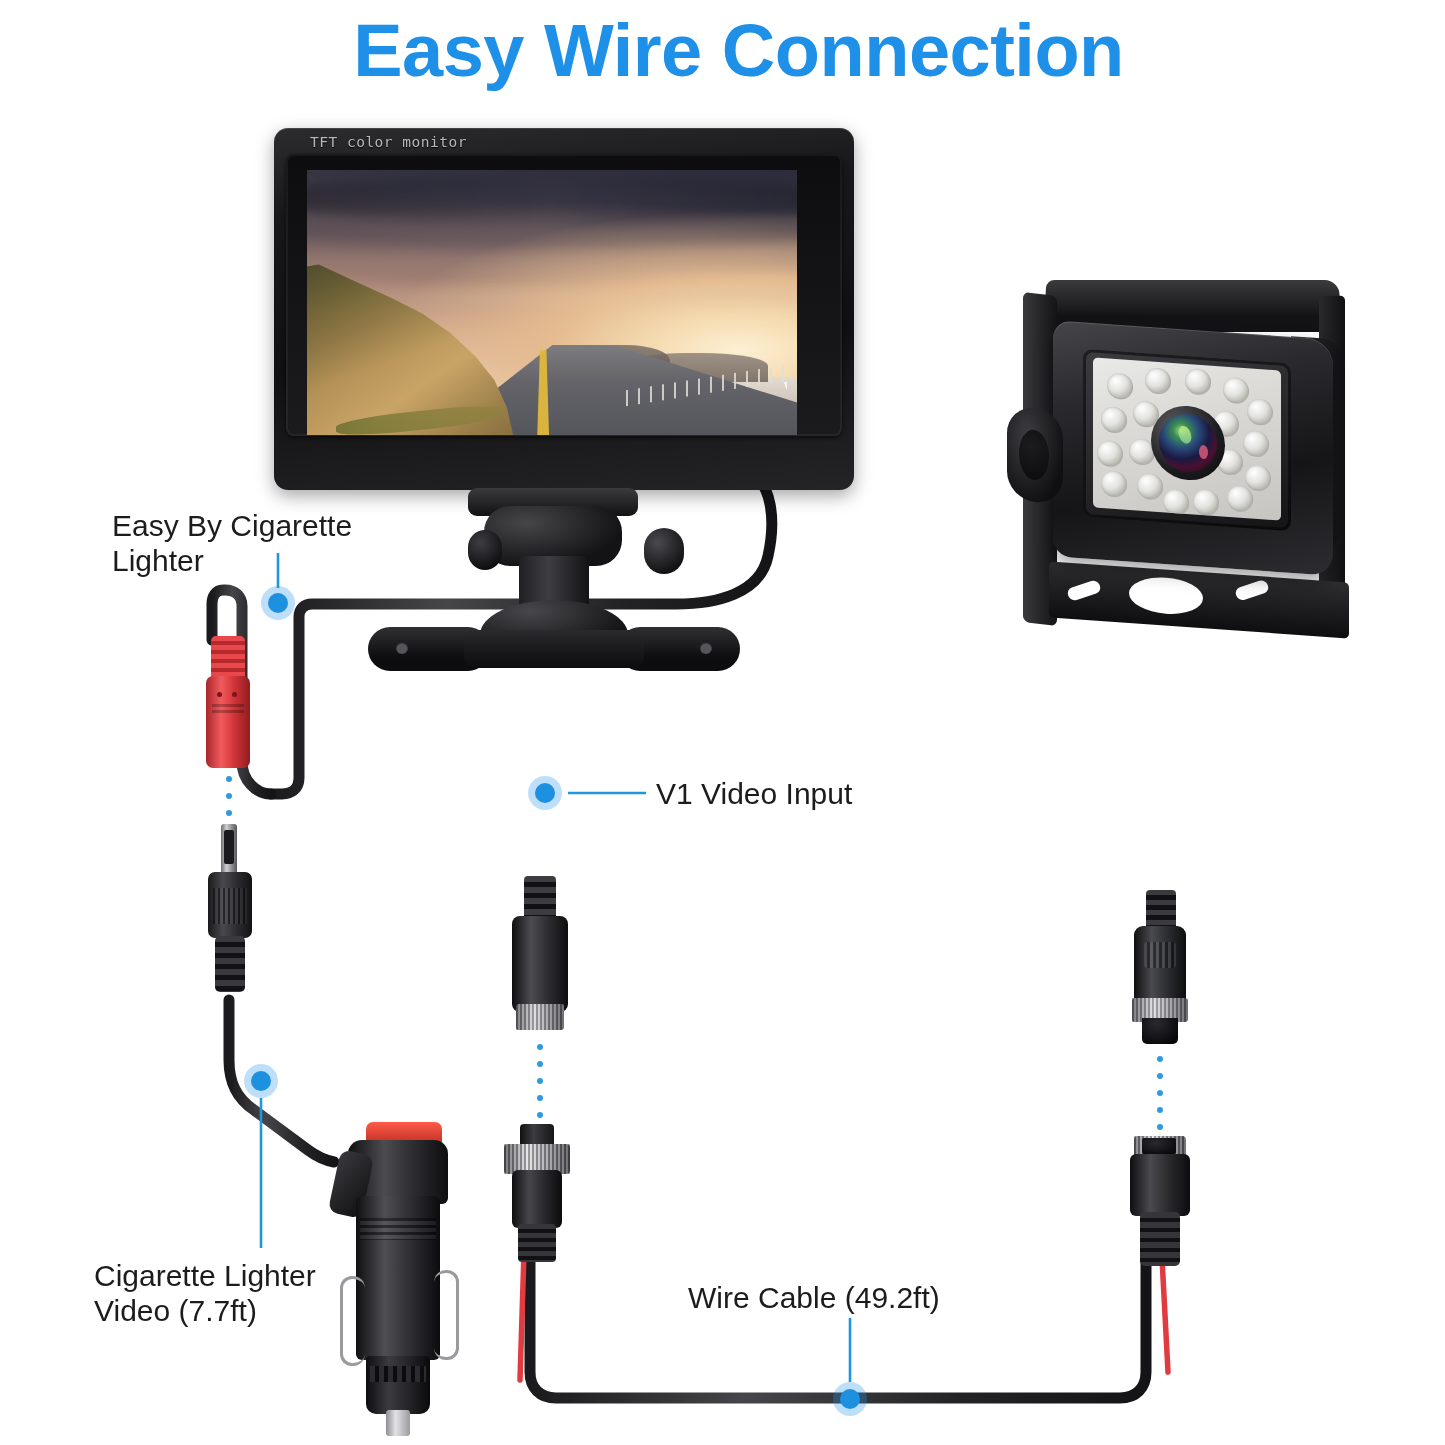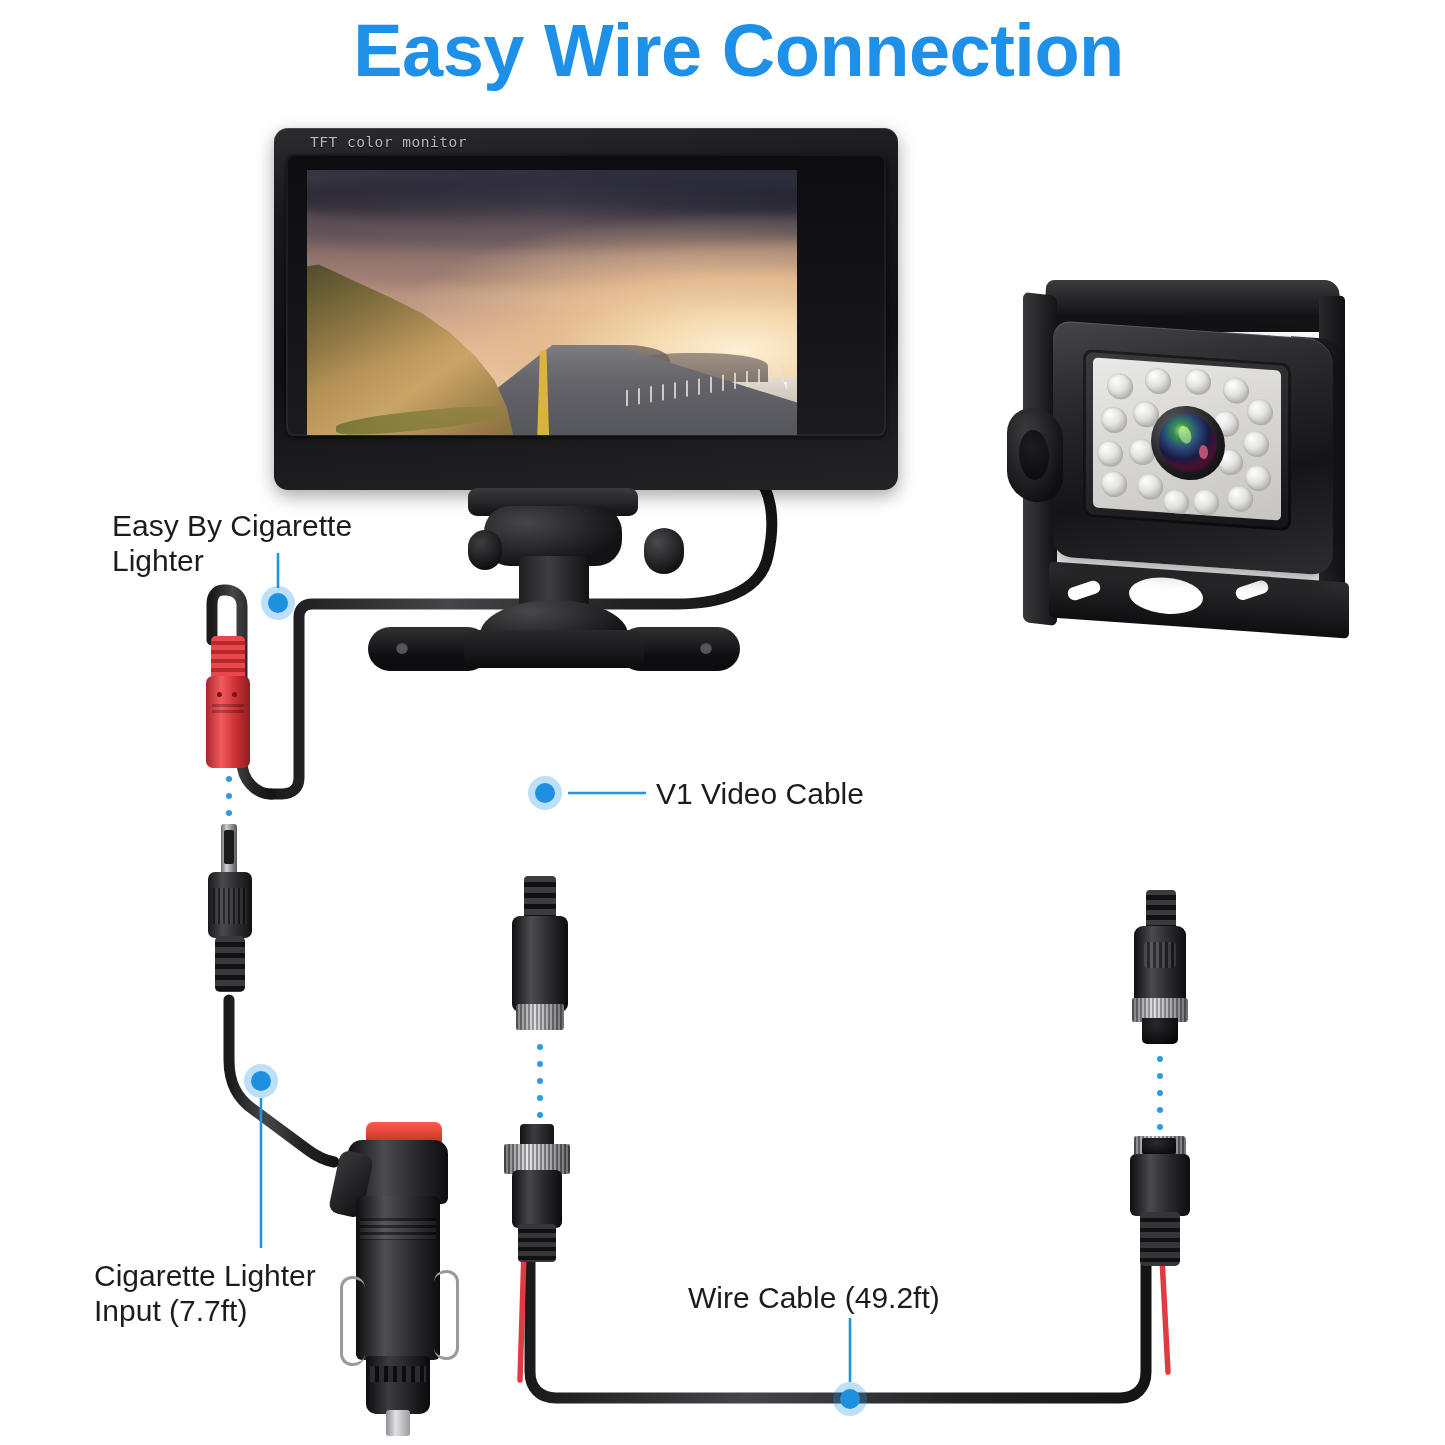--- a/index.html
+++ b/index.html
@@ -18,21 +18,21 @@
 
   
   .callout{position:absolute;color:#1c1c1c;font-size:30px;line-height:1.18;
            font-family:"Liberation Sans",sans-serif;white-space:pre-line;}
 
   .dot{position:absolute;width:34px;height:34px;border-radius:50%;
        background:rgba(41,150,235,.30);display:flex;align-items:center;justify-content:center;}
   .dot::after{content:"";width:20px;height:20px;border-radius:50%;background:#1e90e0;}
 
   
-  #monitor{position:absolute;left:258px;top:128px;width:624px;height:362px;}
+  #monitor{position:absolute;left:258px;top:128px;width:580px;height:362px;}
   .mon-shell{position:absolute;inset:0;border-radius:14px;
      background:linear-gradient(175deg,#2c2c2e 0%,#18181a 22%,#101012 60%,#242427 100%);
      box-shadow:0 6px 18px rgba(0,0,0,.35), inset 0 1px 0 rgba(255,255,255,.13);}
   .mon-inner-bevel{position:absolute;left:12px;top:26px;right:12px;bottom:54px;border-radius:8px;
      background:linear-gradient(180deg,#0d0d0f,#1b1b1e);
      box-shadow:inset 0 0 0 2px rgba(255,255,255,.05), 0 2px 4px rgba(0,0,0,.6);}
   .mon-brand{position:absolute;left:36px;top:6px;font-family:"DejaVu Sans Mono",monospace;
      font-size:14.5px;letter-spacing:.5px;color:#b9b9bd;text-shadow:0 1px 1px #000;}
   .screen{position:absolute;left:33px;top:42px;width:490px;height:265px;overflow:hidden;
      background:#222;box-shadow:inset 0 0 0 1px rgba(0,0,0,.9);}
@@ -405,20 +405,20 @@
   </div>
 
   <div class="dot" style="left:245px;top:586px"></div>
   <div class="dot" style="left:512px;top:776px"></div>
   <div class="dot" style="left:228px;top:1064px"></div>
   <div class="dot" style="left:817px;top:1382px"></div>
 
   <div class="callout" style="left:96px;top:508px;width:330px;">Easy By Cigarette
 Lighter</div>
 
-  <div class="callout" style="left:640px;top:776px;width:330px;">V1 Video Cable</div>
+  <div class="callout" style="left:640px;top:776px;width:330px;">V1 Video Input</div>
 
   <div class="callout" style="left:78px;top:1258px;width:300px;">Cigarette Lighter
-Input (7.7ft)</div>
+Video (7.7ft)</div>
 
   <div class="callout" style="left:672px;top:1280px;width:360px;">Wire Cable (49.2ft)</div>
 
 </div>
 
 </body></html>

